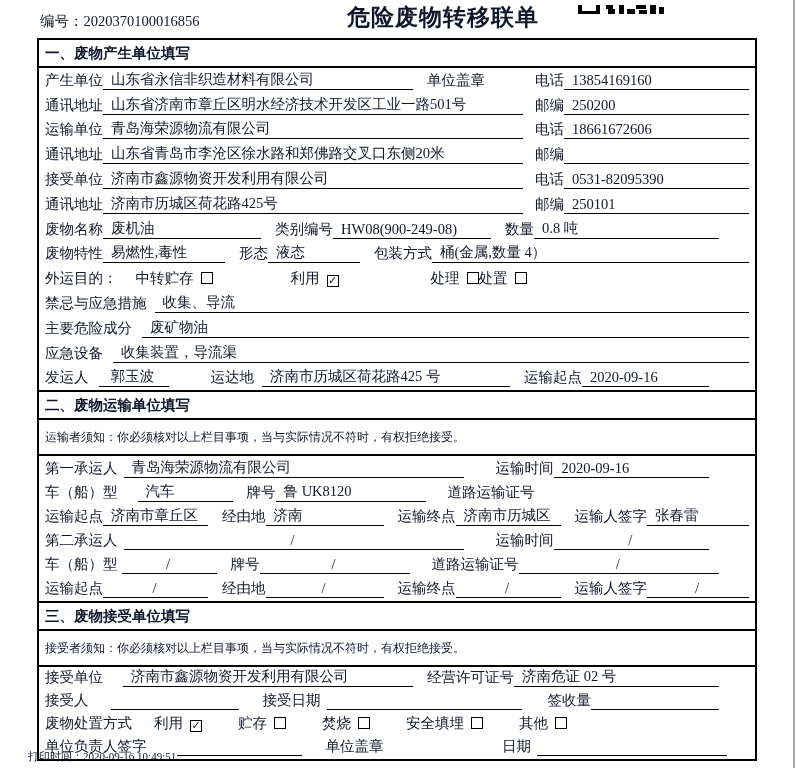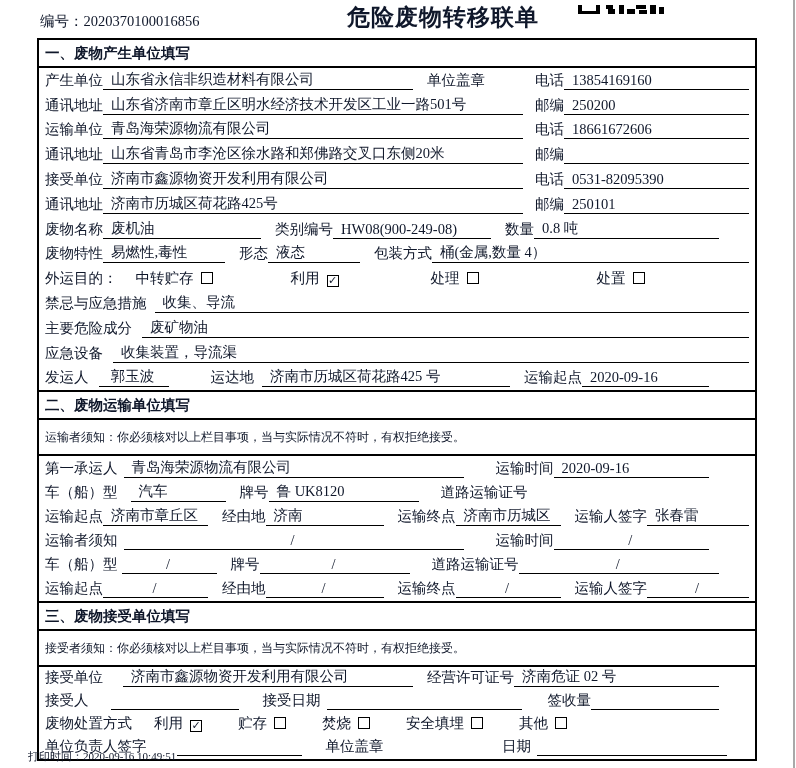--- a/index.html
+++ b/index.html
@@ -134,21 +134,21 @@
       <span class="u" style="width:92px">液态</span>
       <span class="lab ml">包装方式</span>
       <span class="u fx">桶(金属,数量 4）</span>
     </div>
 
     <div class="row">
       <span class="lab">外运目的：</span>
       <span class="chk-item" style="margin-left:18px"><span>中转贮存</span><span class="cb"></span></span>
       <span class="chk-item" style="margin-left:78px"><span>利用</span><span class="cb">✓</span></span>
       <span class="chk-item" style="margin-left:92px"><span>处理</span><span class="cb"></span></span>
-      <span class="chk-item" style="margin-left:118px"><span>处置</span><span class="cb"></span></span>
+      <span class="chk-item" style=""><span>处置</span><span class="cb"></span></span>
     </div>
 
     <div class="row">
       <span class="lab">禁忌与应急措施</span>
       <span class="u fx" style="margin-left:8px">收集、导流</span>
     </div>
 
     <div class="row">
       <span class="lab">主要危险成分</span>
       <span class="u fx" style="margin-left:10px">废矿物油</span>
@@ -173,39 +173,39 @@
 
     <div class="row h24">
       <span class="lab">第一承运人</span>
       <span class="u" style="width:340px;margin-left:6px">青岛海荣源物流有限公司</span>
       <span class="lab" style="margin-left:32px">运输时间</span>
       <span class="u fx mr40">2020-09-16</span>
     </div>
 
     <div class="row h24">
       <span class="lab">车（船）型</span>
-      <span class="u" style="width:95px;margin-left:13px">汽车</span>
+      <span class="u" style="width:95px;margin-left:20px">汽车</span>
       <span class="lab ml">牌号</span>
       <span class="u" style="width:150px">鲁 UK8120</span>
       <span class="lab" style="margin-left:22px">道路运输证号</span>
     </div>
 
     <div class="row h24">
       <span class="lab">运输起点</span>
       <span class="u" style="width:105px">济南市章丘区</span>
       <span class="lab ml">经由地</span>
       <span class="u" style="width:118px">济南</span>
       <span class="lab ml">运输终点</span>
       <span class="u" style="width:105px">济南市历城区</span>
       <span class="lab ml">运输人签字</span>
       <span class="u fx">张春雷</span>
     </div>
 
     <div class="row h24">
-      <span class="lab">运输者须知</span>
+      <span class="lab">第二承运人</span>
       <span class="u ctr" style="width:340px;margin-left:6px">/</span>
       <span class="lab" style="margin-left:32px">运输时间</span>
       <span class="u fx ctr mr40">/</span>
     </div>
 
     <div class="row h24">
       <span class="lab">车（船）型</span>
       <span class="u ctr" style="width:95px;margin-left:4px">/</span>
       <span class="lab ml">牌号</span>
       <span class="u ctr" style="width:150px">/</span>

